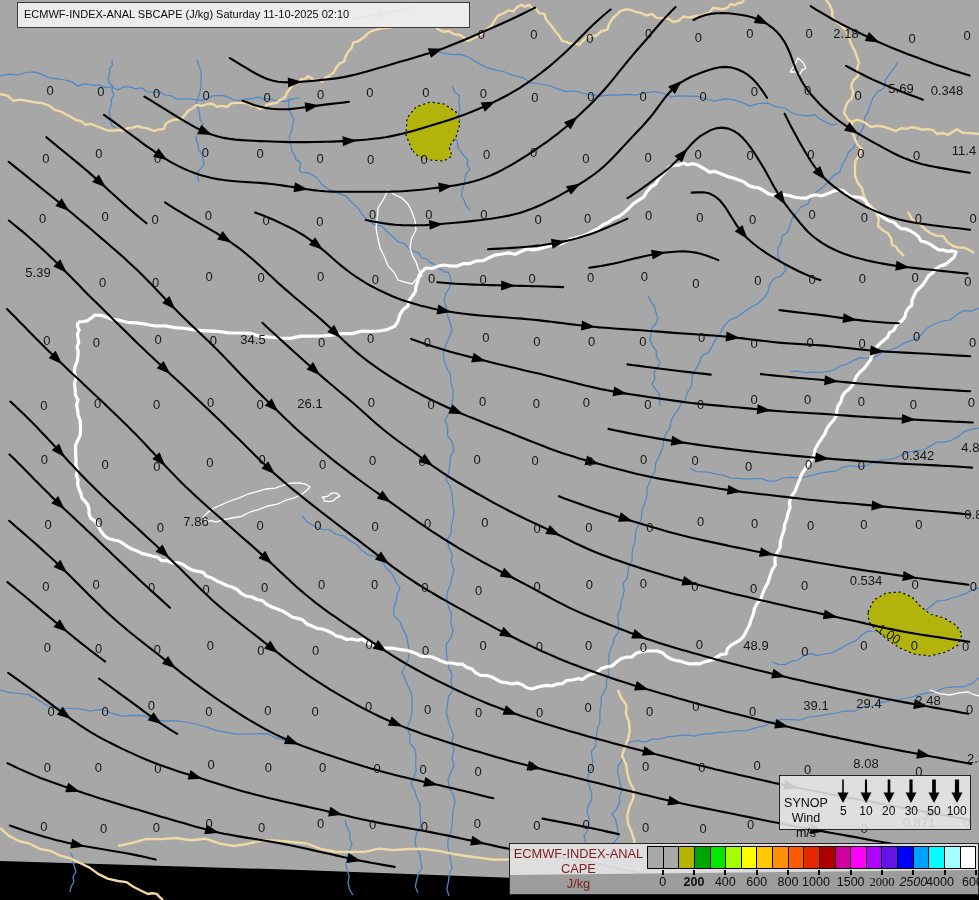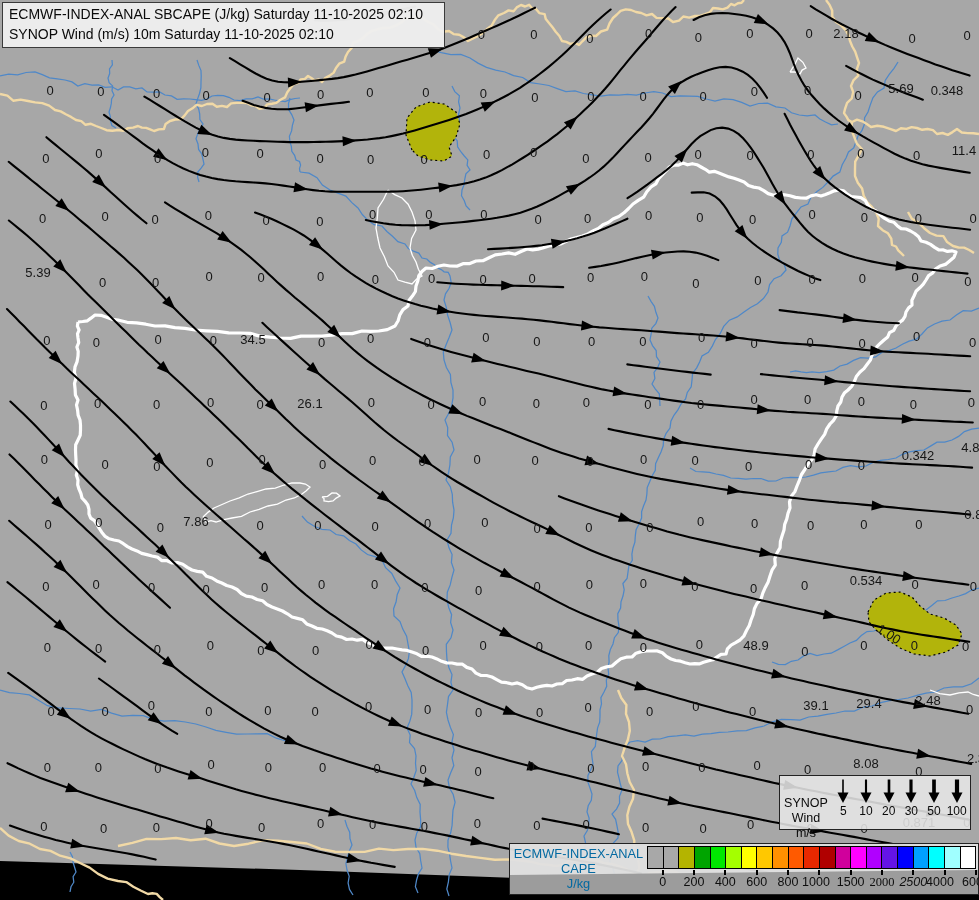--- a/index.html
+++ b/index.html
@@ -4,25 +4,25 @@
 <style>
   html,body{margin:0;padding:0;background:#888;}
   #stage{
     position:relative;width:979px;height:900px;overflow:hidden;
     background:#a7a7a7;
     font-family:"Liberation Sans", sans-serif;
   }
   #map-svg{position:absolute;left:0;top:0;}
   
   #title-box{
-    position:absolute;left:2px;top:2px;width:429px;
+    position:absolute;left:17px;top:2px;width:429px;
     background:rgba(238,238,238,0.97);
     border:1.5px solid #3a3a3a;
-    padding:1px 6px 3px 6px;
-    font-size:14px;line-height:20px;color:#0a0a0a;
+    padding:1px 16px 3px 6px;
+    font-size:11px;line-height:20px;color:#0a0a0a;
     z-index:5;white-space:nowrap;
   }
   
   #synop-legend{
     position:absolute;left:779px;top:775px;width:190px;height:53px;
     background:rgba(231,231,231,0.87);
     border:1.5px solid #222;
     z-index:5;display:flex;flex-direction:row;
   }
   .syn-left{
@@ -39,21 +39,21 @@
     background:rgba(224,224,224,0.95);
     border:1.5px solid #222;z-index:5;
   }
   .cape-dark{
     position:absolute;left:0;top:0;width:100%;height:100%;
     background:#9c9c9c;
     clip-path:polygon(0 31px,100% 26px,100% 100%,0 100%);
   }
   .cape-left{
     position:absolute;left:2px;top:2px;width:133px;text-align:center;
-    font-size:12.8px;line-height:15px;color:#0369a1;
+    font-size:12.8px;line-height:15px;color:#7f1d1d;
   }
   #cape-bar{
     position:absolute;left:137px;top:2px;width:329px;height:23px;
     display:flex;flex-direction:row;
   }
   .swatch{flex:1;border:1px solid #000;margin-left:-1px;}
   .swatch:first-child{margin-left:0;}
   .cape-tick{position:absolute;width:2px;height:5px;background:#000;top:26px;}
   .cape-tick-label{
     position:absolute;top:31px;transform:translateX(-50%);
@@ -495,21 +495,20 @@
         <text x="928" y="704.5">2.48</text>
         <text x="866" y="767.5">8.08</text>
         <text x="919" y="826.5">0.871</text>
         <text x="976" y="762.5">2.3</text>
         <text x="889" y="638.5" transform="rotate(33 889 634)">1.00</text>
       </g>
     </svg>
 
   <div id="title-box">
     <div>ECMWF-INDEX-ANAL SBCAPE (J/kg) Saturday 11-10-2025 02:10</div>
-    <div>SYNOP Wind (m/s) 10m Saturday 11-10-2025 02:10</div>
   </div>
 
   <div id="synop-legend">
     <div class="syn-left">
       <div>SYNOP</div>
       <div>Wind</div>
       <div>m/s</div>
     </div>
     <div class="syn-right" id="synop-columns">
         <div class="syn-col">
@@ -584,21 +583,21 @@
         <div class="swatch" style="background: rgb(0, 0, 255);"></div>
         <div class="swatch" style="background: rgb(0, 160, 255);"></div>
         <div class="swatch" style="background: rgb(0, 255, 255);"></div>
         <div class="swatch" style="background: rgb(160, 255, 255);"></div>
         <div class="swatch" style="background: rgb(255, 255, 255);"></div>
       </div>
     <div id="cape-ticks">
         <div class="cape-tick" style="left: 151.667px;"></div>
         <span class="cape-tick-label" style="left: 152.667px;">0</span>
         <div class="cape-tick" style="left: 183px;"></div>
-        <span class="cape-tick-label" style="left: 184px;">200</span>
+        <span class="cape-tick-label" style="left: 184px; font-weight: bold;">200</span>
         <div class="cape-tick" style="left: 214.333px;"></div>
         <span class="cape-tick-label" style="left: 215.333px;">400</span>
         <div class="cape-tick" style="left: 245.667px;"></div>
         <span class="cape-tick-label" style="left: 246.667px;">600</span>
         <div class="cape-tick" style="left: 277px;"></div>
         <span class="cape-tick-label" style="left: 278px;">800</span>
         <div class="cape-tick" style="left: 308.333px;"></div>
         <span class="cape-tick-label" style="left: 306px;">1000</span>
         <div class="cape-tick" style="left: 339.667px;"></div>
         <span class="cape-tick-label" style="left: 340.667px;">1500</span>

